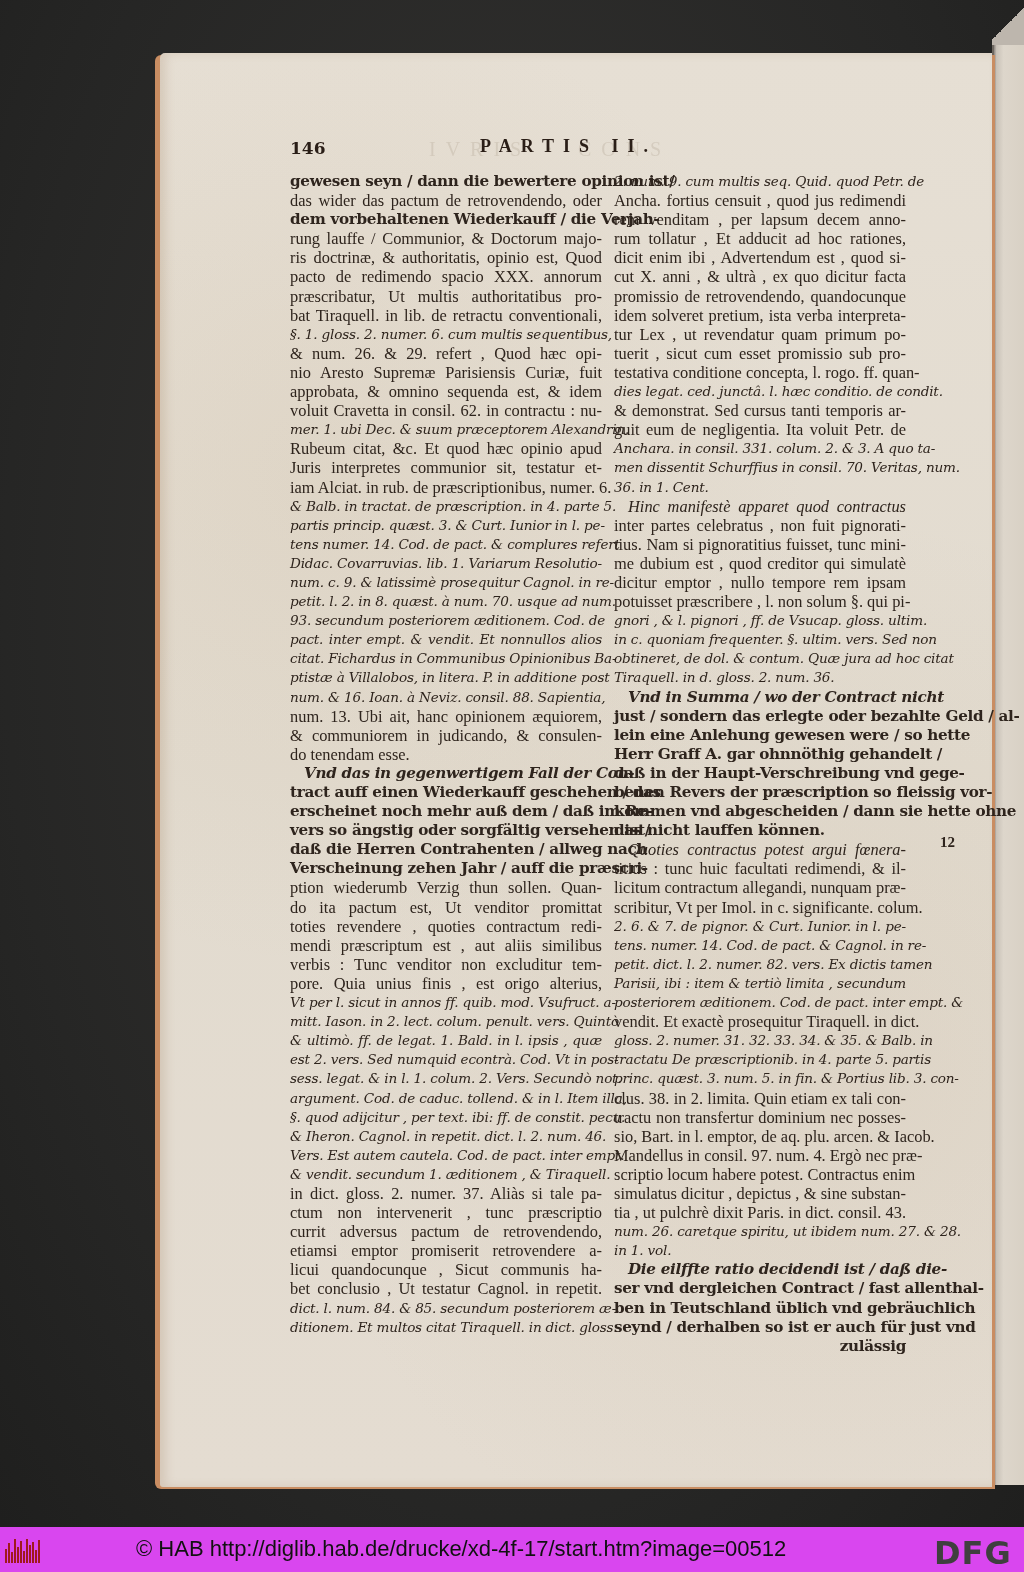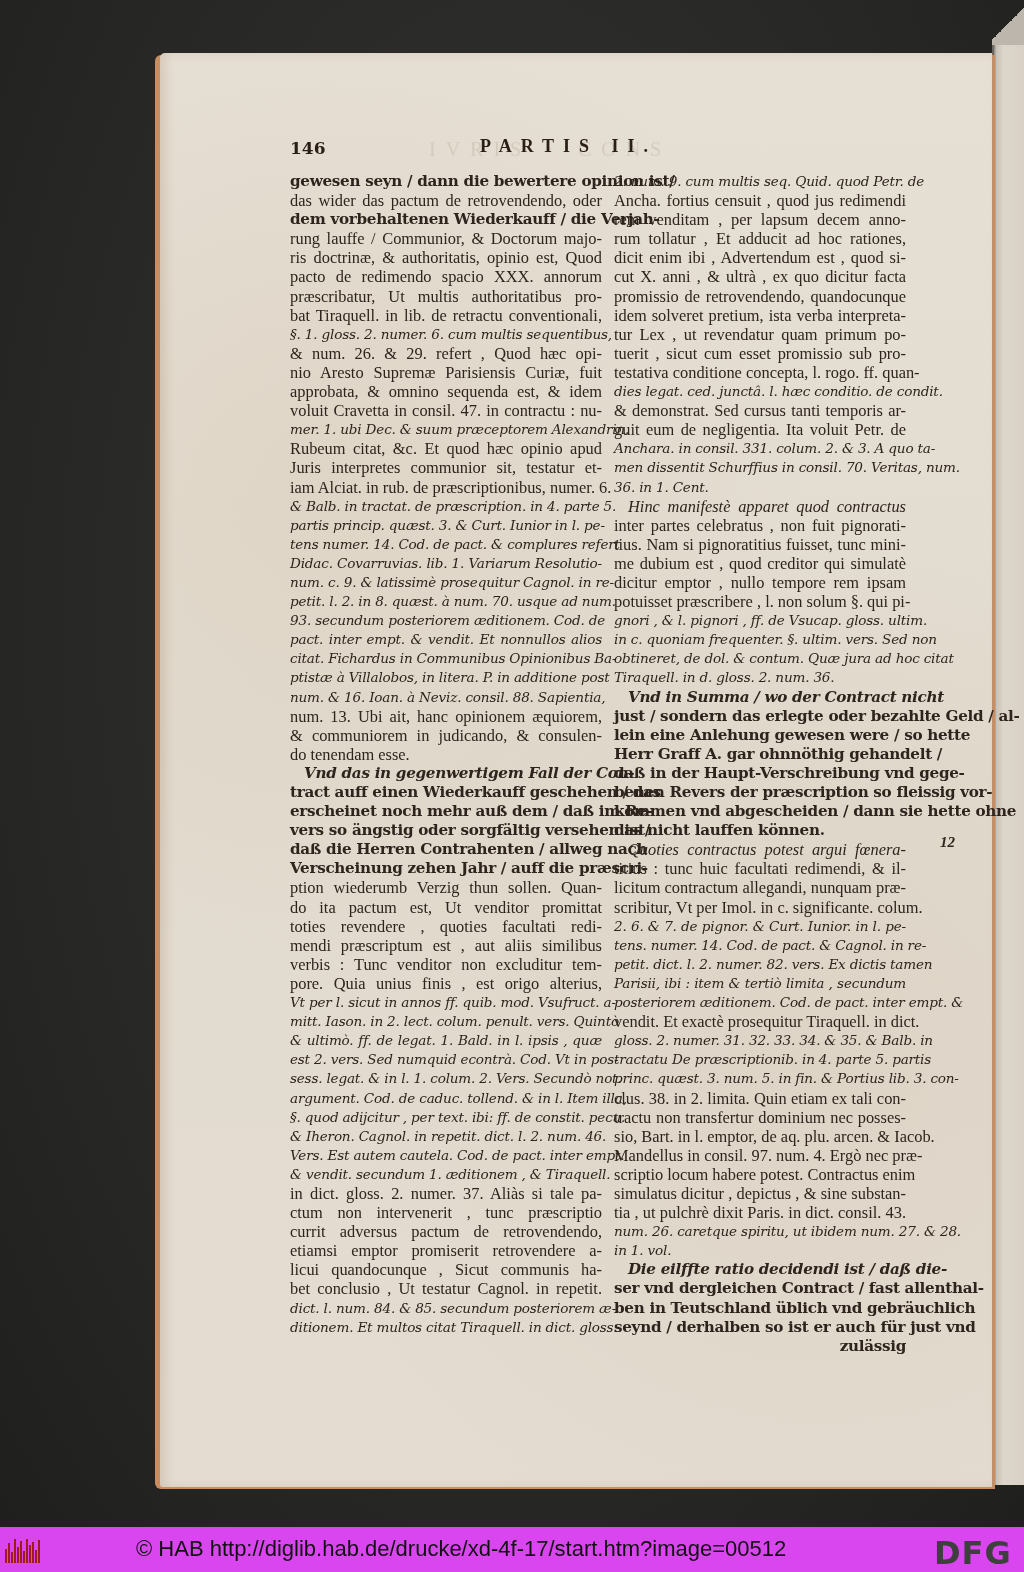--- a/index.html
+++ b/index.html
@@ -68,21 +68,21 @@
     text-align-last: justify; height: 19.1px; overflow: visible;
   }
   .line.last { text-align-last: left; }
   .line.indent { padding-left: 14px; font-style: italic; }
   .line.right { text-align: right; text-align-last: right; }
   .fraktur { font-weight: bold; font-family: "DejaVu Serif", serif; font-size: 15.2px; letter-spacing: -0.3px; }
   .cite { font-style: italic; font-weight: normal; font-family: "DejaVu Serif", serif; font-size: 13.6px; letter-spacing: -0.2px; }
   .margin-note {
     position: absolute; left: 940px; top: 834px;
     font-family: "Liberation Serif", serif; font-weight: bold;
-    font-size: 15px; color: #2e241d; font-style: italic;
+    font-size: 15px; color: #2e241d;
   }
   .footer {
     position: absolute; left: 0; top: 1527px; width: 1024px; height: 62px;
     background: #d946ef;
   }
   .hab-logo {
     position: absolute; left: 5px; top: 12px; width: 40px; height: 24px;
     display: flex; align-items: flex-end; gap: 1px;
   }
   .hab-logo span { display: block; width: 2px; background: #a0191d; }
@@ -119,21 +119,21 @@
     <span class="line fraktur">dem vorbehaltenen Wiederkauff / die Verjah-</span>
     <span class="line">rung lauffe / Communior, &amp; Doctorum majo-</span>
     <span class="line">ris doctrinæ, &amp; authoritatis, opinio est, Quod</span>
     <span class="line">pacto de redimendo spacio XXX. annorum</span>
     <span class="line">præscribatur, Ut multis authoritatibus pro-</span>
     <span class="line">bat Tiraquell. in lib. de retractu conventionali,</span>
     <span class="line cite">§. 1. gloss. 2. numer. 6. cum multis sequentibus,</span>
     <span class="line">&amp; num. 26. &amp; 29. refert , Quod hæc opi-</span>
     <span class="line">nio Aresto Supremæ Parisiensis Curiæ, fuit</span>
     <span class="line">approbata, &amp; omnino sequenda est, &amp; idem</span>
-    <span class="line">voluit Cravetta in consil. 47. in contractu : nu-</span>
+    <span class="line">voluit Cravetta in consil. 62. in contractu : nu-</span>
     <span class="line cite">mer. 1. ubi Dec. &amp; suum præceptorem Alexandrin.</span>
     <span class="line">Rubeum citat, &amp;c.   Et quod hæc opinio apud</span>
     <span class="line">Juris interpretes communior sit, testatur et-</span>
     <span class="line">iam Alciat. in rub. de præscriptionibus, numer. 6.</span>
     <span class="line cite">&amp; Balb. in tractat. de præscription. in 4. parte 5.</span>
     <span class="line cite">partis princip. quæst. 3. &amp; Curt. Iunior in l. pe-</span>
     <span class="line cite">tens numer. 14. Cod. de pact. &amp; complures refert</span>
     <span class="line cite">Didac. Covarruvias. lib. 1. Variarum Resolutio-</span>
     <span class="line cite">num. c. 9. &amp; latissimè prosequitur Cagnol. in re-</span>
     <span class="line cite">petit. l. 2. in 8. quæst. à num. 70. usque ad num.</span>
@@ -146,21 +146,21 @@
     <span class="line">&amp; communiorem in judicando, &amp; consulen-</span>
     <span class="line last">do tenendam esse.</span>
     <span class="line fraktur indent">Vnd das in gegenwertigem Fall der Con-</span>
     <span class="line fraktur">tract auff einen Wiederkauff geschehen / das</span>
     <span class="line fraktur">erscheinet noch mehr auß dem / daß im Re-</span>
     <span class="line fraktur">vers so ängstig oder sorgfältig versehen ist/</span>
     <span class="line fraktur">daß die Herren Contrahenten / allweg nach</span>
     <span class="line fraktur">Verscheinung zehen Jahr / auff die præscri-</span>
     <span class="line">ption wiederumb Verzig thun sollen. Quan-</span>
     <span class="line">do ita pactum est, Ut venditor promittat</span>
-    <span class="line">toties revendere , quoties facultati redi-</span>
+    <span class="line">toties revendere , quoties contractum redi-</span>
     <span class="line">mendi præscriptum est , aut aliis similibus</span>
     <span class="line">verbis : Tunc venditor non excluditur tem-</span>
     <span class="line">pore.   Quia unius finis , est origo alterius,</span>
     <span class="line cite">Vt per l. sicut in annos ff. quib. mod. Vsufruct. a-</span>
     <span class="line cite">mitt. Iason. in 2. lect. colum. penult. vers. Quintò</span>
     <span class="line cite">&amp; ultimò. ff. de legat. 1. Bald. in l. ipsis , quæ</span>
     <span class="line cite">est 2. vers.  Sed numquid econtrà. Cod. Vt in pos-</span>
     <span class="line cite">sess. legat. &amp; in l. 1. colum. 2. Vers. Secundò not.</span>
     <span class="line cite">argument. Cod. de caduc. tollend. &amp; in l. Item illa,</span>
     <span class="line cite">§. quod adijcitur , per text. ibi: ff. de constit. pecu.</span>

